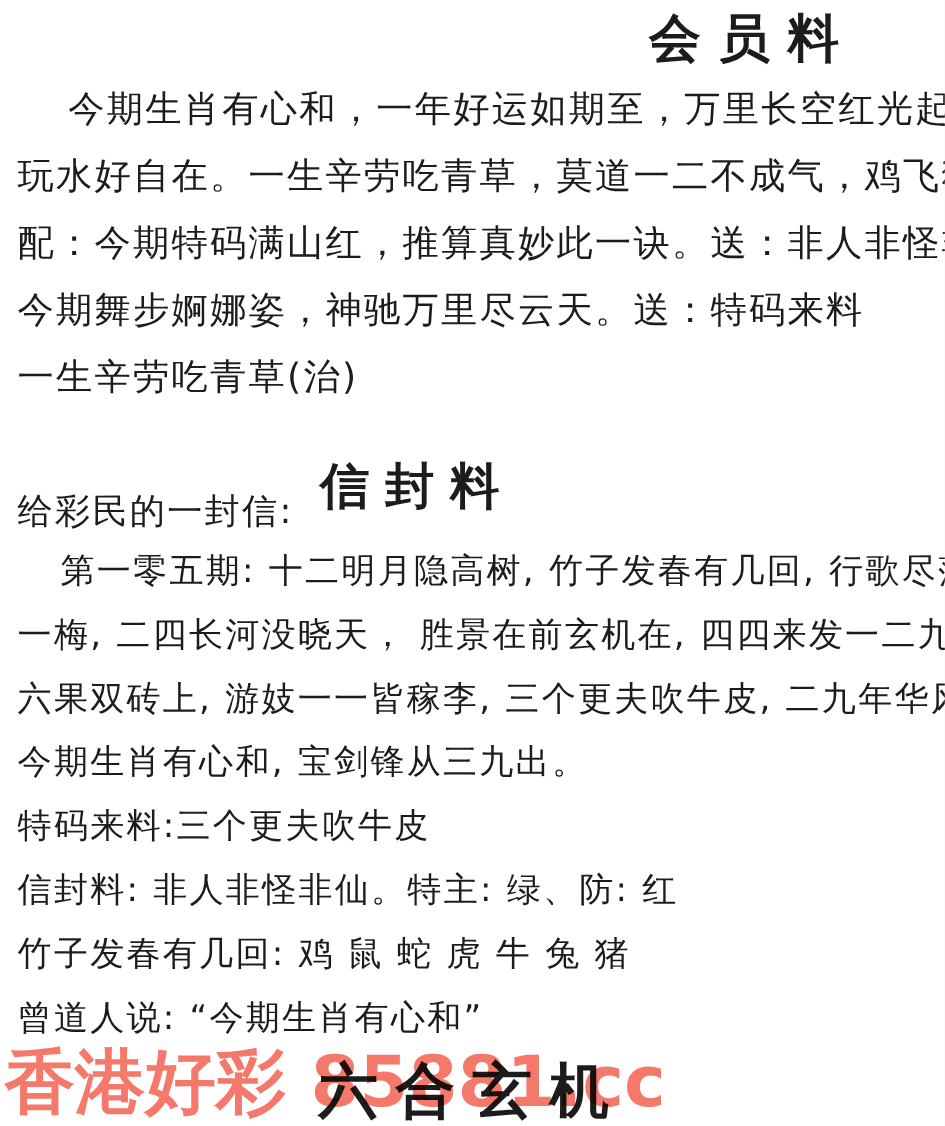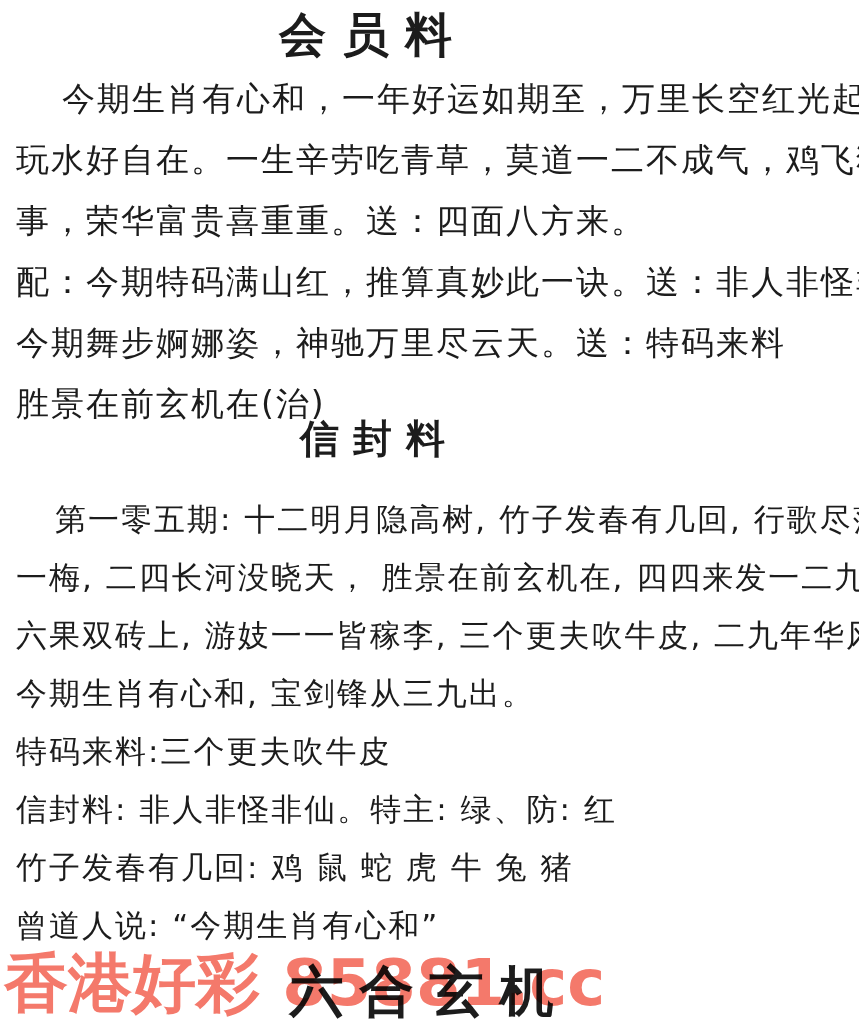--- a/index.html
+++ b/index.html
@@ -21,25 +21,26 @@
     position: absolute;
     left: 0; right: 0;
     text-align: center;
     font-weight: 700;
     white-space: nowrap;
   }
   .member-title {
     top: 4px;
     font-size: 47px;
     letter-spacing: 16px;
-    padding-right: 112px; 
+    padding-right: 80px; 
+    text-align: right;
   }
   .envelope-title {
     top: 412px;
-    font-size: 39px;
+    font-size: 45px;
     letter-spacing: 14px;
     padding-right: 100px;
   }
   .footer-title {
     top: 956px;
     font-size: 54px;
     letter-spacing: 16px;
   }
   
   .lines { position: absolute; left: 0; right: 0; }
@@ -78,28 +79,28 @@
 </head>
 <body>
 
 <div class="page" style="color: rgb(28, 28, 28); background: rgb(255, 255, 255);">
 
   <div class="big-title member-title">会员料</div>
 
   <div class="lines member-lines">
     <div class="t-line indent-para">今期生肖有心和，一年好运如期至，万里长空红光起，游山</div>
     <div class="t-line">玩水好自在。一生辛劳吃青草，莫道一二不成气，鸡飞狗跳非常</div>
-    <div class="t-line">事，荣华富贵喜重重。送：四面八方来。</div>
     <div class="t-line">配：今期特码满山红，推算真妙此一诀。送：非人非怪非仙。</div>
     <div class="t-line">今期舞步婀娜姿，神驰万里尽云天。送：特码来料</div>
-    <div class="t-line">胜景在前玄机在(治)</div>
+    <div class="t-line">一生辛劳吃青草(治)</div>
   </div>
 
   <div class="big-title envelope-title">信封料</div>
 
+  <div class="intro-note">给彩民的一封信:</div>
 
   <div class="lines envelope-lines">
     <div class="t-line indent-para2">第一零五期: 十二明月隐高树, 竹子发春有几回, 行歌尽落二</div>
     <div class="t-line">一梅, 二四长河没晓天， 胜景在前玄机在, 四四来发一二九, 盘中</div>
     <div class="t-line">六果双砖上, 游妓一一皆稼李, 三个更夫吹牛皮, 二九年华风华茂,</div>
     <div class="t-line">今期生肖有心和, 宝剑锋从三九出。</div>
     <div class="t-line">特码来料:三个更夫吹牛皮</div>
     <div class="t-line">信封料: 非人非怪非仙。特主: 绿、防: 红</div>
     <div class="t-line">竹子发春有几回: 鸡 鼠 蛇 虎 牛 兔 猪</div>
     <div class="t-line">曾道人说: “今期生肖有心和”</div>

